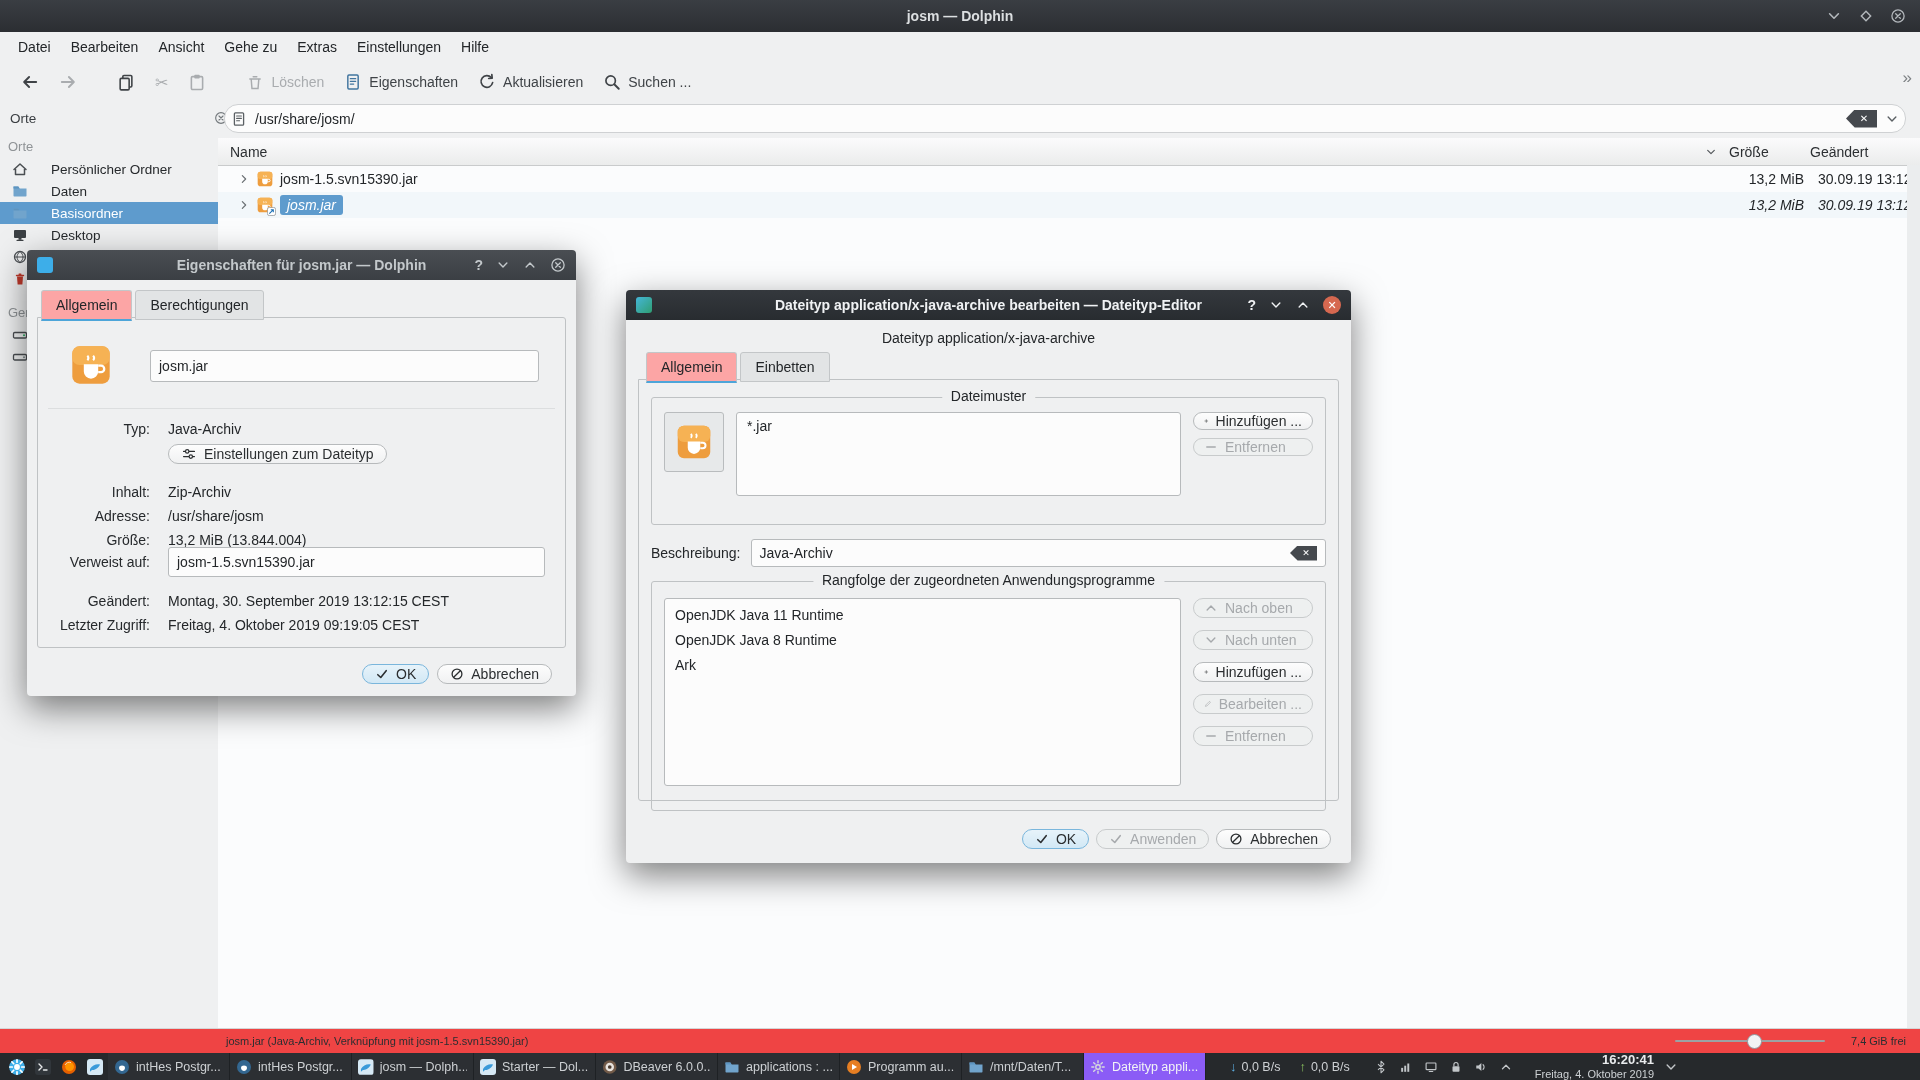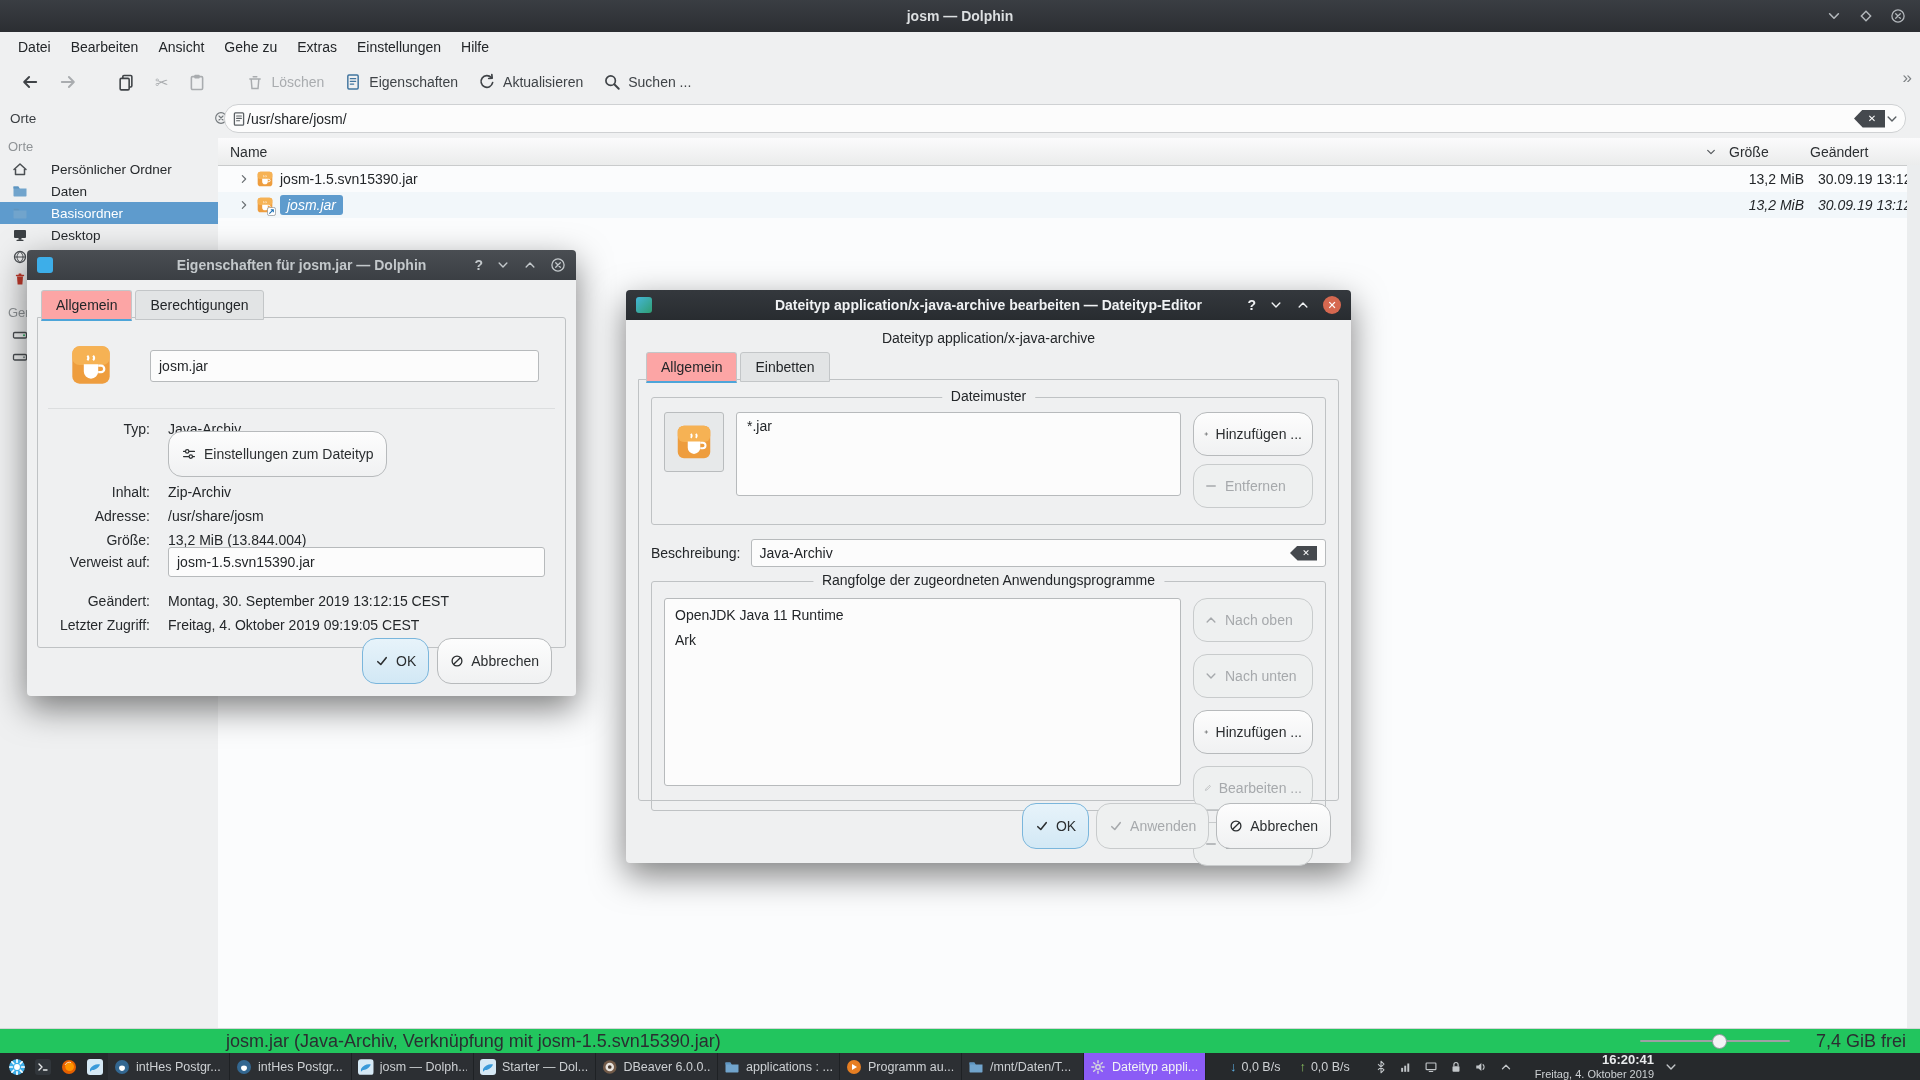--- a/index.html
+++ b/index.html
@@ -16,21 +16,21 @@
   
   .mb{position:absolute;left:0;top:32px;right:0;height:30px;display:flex;align-items:center;padding-left:8px}
   .mb span{padding:5px 10px;font-size:14px}
   .tlb{position:absolute;left:0;top:62px;right:0;height:40px;display:flex;align-items:center;gap:2px;padding-left:12px;color:#3f4347}
   .tbt{display:flex;align-items:center;gap:7px;padding:6px 9px;border-radius:3px;font-size:14px;white-space:nowrap}
   .sep{width:18px}
   .ovf{position:absolute;right:8px;top:6px;color:#7d8184;font-size:17px}
   
   .plh{position:absolute;left:0;top:104px;width:218px;height:28px;display:flex;align-items:center;padding:0 10px;color:#3a3e42}
   .plh .t{flex:1;font-size:13.5px}
-  .url{position:absolute;left:224px;top:104px;width:1668px;height:27px;background:#fcfcfc;border:1px solid #cfd1d3;border-radius:14px;display:flex;align-items:center;padding:0 6px}
+  .url{position:absolute;left:224px;top:104px;width:1668px;height:27px;background:#fcfcfc;border:1px solid #cfd1d3;border-radius:14px;display:flex;align-items:center;gap:8px;padding:0 6px}
   .url .path{flex:1;font-size:14px;color:#232629}
   .bsp{width:26px;height:18px;background:#45494e;clip-path:polygon(28% 0,100% 0,100% 100%,28% 100%,0 50%);color:#fff;display:flex;align-items:center;justify-content:center;font-size:10px;padding-left:5px}
   .bsp.sm{width:22px;height:15px;font-size:9px}
   
   .places{position:absolute;left:0;top:134px;width:218px;bottom:51px;background:#eff0f1;overflow:hidden}
   .sect{height:24px;display:flex;align-items:center;padding-left:8px;color:#8f9396;font-size:13px}
   .pitem{height:22px;display:flex;align-items:center;gap:23px;padding-left:12px;font-size:13.5px;white-space:nowrap;color:#26292c}
   .pitem.sel{background:#5e9bcd;color:#fff}
   
   .view{position:absolute;left:218px;top:138px;right:0;bottom:51px;background:#fbfcfd}
@@ -40,37 +40,37 @@
   .cmod{width:110px;padding-left:6px}
   .frow{display:flex;align-items:center;height:26px;font-size:14px}
   .frow.alt{background:#f2f7fa}
   .fname{flex:1;display:flex;align-items:center;gap:6px;padding-left:20px}
   .fsize{width:75px;text-align:right;padding-right:6px;box-sizing:border-box}
   .fmod{width:110px;padding-left:8px;box-sizing:border-box}
   .selpill{background:#5e9bcd;color:#fff;border-radius:3px;padding:2px 7px;font-style:italic}
   .ital{font-style:italic}
   .vscroll{position:absolute;right:0;top:27px;bottom:0;width:13px;background:#ebedee}
   
-  .sbar{position:absolute;left:0;right:0;bottom:27px;height:24px;background:#22c55e;border-top:1px solid #d4d6d7;display:flex;align-items:center;padding:0 14px 0 226px;font-size:18px;color:#2b2e31}
+  .sbar{position:absolute;left:0;right:0;bottom:27px;height:24px;background:#ef4444;border-top:1px solid #d4d6d7;display:flex;align-items:center;padding:0 14px 0 226px;font-size:11px;color:#2b2e31}
   .sbar .info{flex:1}
   .zsl{position:relative;width:150px;height:18px;margin-right:26px}
   .zsl .trk{position:absolute;left:0;right:0;top:8px;height:2px;background:#9da1a4;border-radius:1px}
   .zsl .hnd{position:absolute;left:72px;top:2px;width:13px;height:13px;border-radius:50%;background:#f2f3f4;border:1px solid #8f969c}
   
   .dlg{position:absolute;background:#eff0f1;border-radius:4px;box-shadow:0 12px 34px rgba(0,0,0,.5)}
   .dtb{height:30px;border-radius:4px 4px 0 0;display:flex;align-items:center;justify-content:center;position:relative}
   .dtt{font-weight:bold;font-size:14px}
   .dico{position:absolute;left:10px;top:7px;width:16px;height:16px;border-radius:3px}
   .dcs{position:absolute;right:10px;top:0;height:30px;display:flex;align-items:center;gap:13px}
   .dcs .q{font-size:14px;font-weight:bold}
   .close-o{width:18px;height:18px;border-radius:50%;background:#d66850;color:#fff;display:flex;align-items:center;justify-content:center;font-size:11px}
   .tabs{position:absolute;display:flex;gap:3px;z-index:2}
   .tab{height:28px;display:flex;align-items:center;padding:0 14px;background:#e2e4e5;border:1px solid #c3c6c8;border-radius:3px 3px 0 0;font-size:14px}
   .tab.on{background:#fca5a5;border-bottom:2px solid #4da5d9}
-  .btn{height:44px;display:inline-flex;align-items:center;justify-content:center;gap:7px;padding:0 12px;background:linear-gradient(#fdfdfd,#f0f1f2);border:1px solid #b7babc;border-radius:14px;font-size:14px;color:#2b2e30;white-space:nowrap}
+  .btn{height:18px;display:inline-flex;align-items:center;justify-content:center;gap:7px;padding:0 12px;background:linear-gradient(#fdfdfd,#f0f1f2);border:1px solid #b7babc;border-radius:14px;font-size:14px;color:#2b2e30;white-space:nowrap}
   .btn.b-dis{color:#a6a9ac;border-color:#c8cbcc;background:#eef0f0}
   .btn.def{background:linear-gradient(#e7f3fa,#d2e8f5);border-color:#7ab6dc}
   .tfield{background:#fcfcfc;border:1px solid #b7babc;border-radius:3px;display:flex;align-items:center;padding:0 8px;font-size:14px;color:#232629}
   .lbox{background:#fcfcfc;border:1px solid #b7babc;border-radius:3px;font-size:14px}
   .gbox{position:relative;border:1px solid #bfc2c4;border-radius:3px}
   .gleg{position:absolute;top:-10px;left:50%;transform:translateX(-50%);background:#eff0f1;padding:0 9px;font-size:14px;white-space:nowrap}
   
   .props{left:27px;top:250px;width:549px;height:446px;z-index:40}
   .props .dtb{background:linear-gradient(#4a4e53,#3b3f44);color:#c3c8cb}
   .props .dico{background:#3daee9}
@@ -641,20 +641,21 @@
           <span class="v">Java-Archiv</span>
           <span class="bsp sm">✕</span>
         </span>
       </div>
 
       <div class="gbox g2">
         <span class="gleg">Rangfolge der zugeordneten Anwendungsprogramme</span>
         <div class="inner">
           <div class="lbox alist">
             <div class="aitem">OpenJDK Java 11 Runtime</div>
+            <div class="aitem">OpenJDK Java 8 Runtime</div>
             <div class="aitem">Ark</div>
           </div>
           <div class="bcol2">
             <span class="btn b-dis">
               <svg class="i14">
                   <use href="#s-chevU"></use>
                 </svg>
               <span>Nach oben</span>
             </span>
             <span class="btn b-dis">

